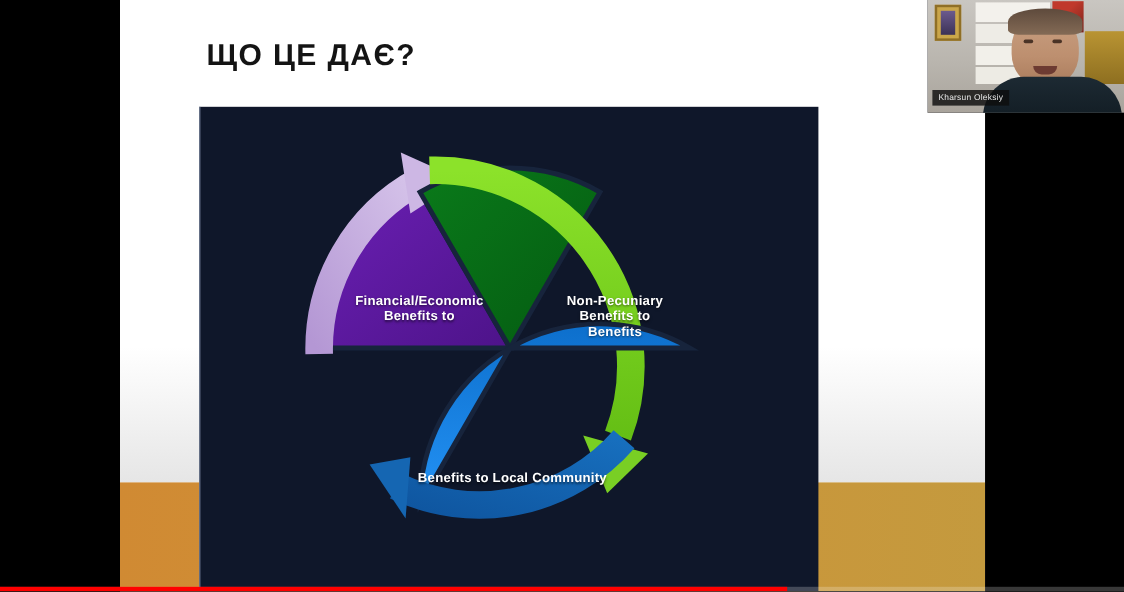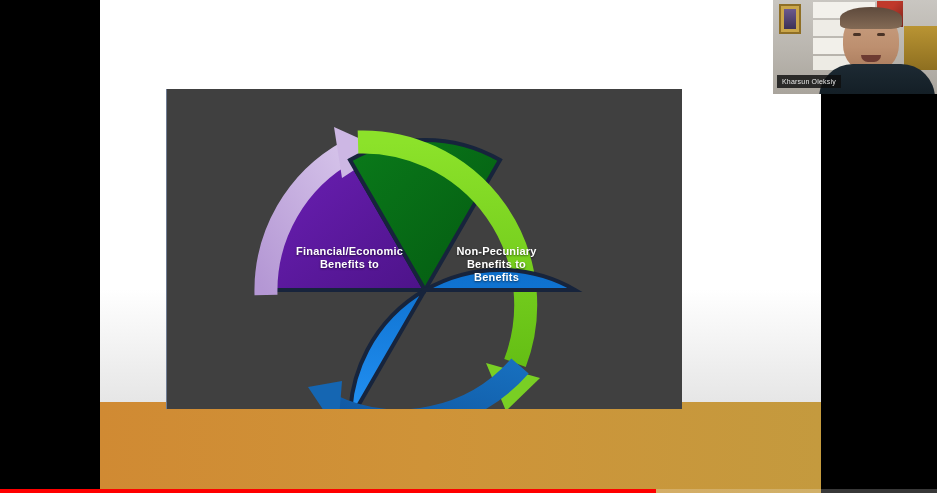--- a/index.html
+++ b/index.html
@@ -67,22 +67,22 @@
     letter-spacing: 1.2px;
     color: #141414;
     z-index: 3;
     white-space: nowrap;
   }
 
   
   #panel {
     position: absolute;
     left: 66px; top: 89px;
-    width: 516px; height: 320px;
-    background: #404040;
+    width: 516px; height: 404px;
+    background: #0f172a;
     border-left: 1px solid #6f7c93;
     box-sizing: border-box;
     overflow: hidden;
     z-index: 4;
   }
 
   #diagram {
     position: absolute;
     left: 50%;
     top: 6px;
@@ -98,21 +98,21 @@
     color: #ffffff;
     font-size: 11px;
     line-height: 13px;
     font-weight: bold;
     letter-spacing: .2px;
     text-shadow: 0 1px 2px rgba(0,0,0,.55);
     pointer-events: none;
     white-space: nowrap;
   }
   #label-financial { left: 40px;  top: 150px; width: 160px; }
-  #label-nonpec    { left: 192px; top: 150px; width: 150px; }
+  #label-nonpec    { left: 208px; top: 150px; width: 150px; }
   #label-community { left: 85px;  top: 298px; width: 225px; }
 
   
   #webcam {
     position: absolute;
     left: 773px; top: 0;
     width: 164px; height: 94px;
     overflow: hidden;
     z-index: 8;
     background: #2b2b30;
@@ -221,20 +221,21 @@
 </head>
 <body>
 
 <div id="player">
 
   <div id="slide">
 
     <div class="slide-white"></div>
     <div class="slide-gold"></div>
 
+    <div class="slide-title">ЩО ЦЕ ДАЄ?</div>
 
     <div id="panel">
 
       <div id="diagram">
         <svg viewBox="0 0 390 390" xmlns="http://www.w3.org/2000/svg">
           <defs>
             <linearGradient id="gPurple" x1="0" y1="0" x2="1" y2="1">
               <stop offset="0%" stop-color="#6a1fb3"></stop>
               <stop offset="100%" stop-color="#4d1389"></stop>
             </linearGradient>
@@ -284,20 +285,23 @@
           <div>Financial/Economic</div>
           <div>Benefits to</div>
         </div>
 
         <div class="wedge-label" id="label-nonpec">
           <div>Non-Pecuniary</div>
           <div>Benefits to</div>
           <div>Benefits</div>
         </div>
 
+        <div class="wedge-label" id="label-community">
+          <div>Benefits to Local Community</div>
+        </div>
       </div>
 
     </div>
   </div>
 
   <div class="bar-left"></div>
   <div class="bar-right"></div>
 
   <div id="webcam">
     <div class="cam-wall"></div>

